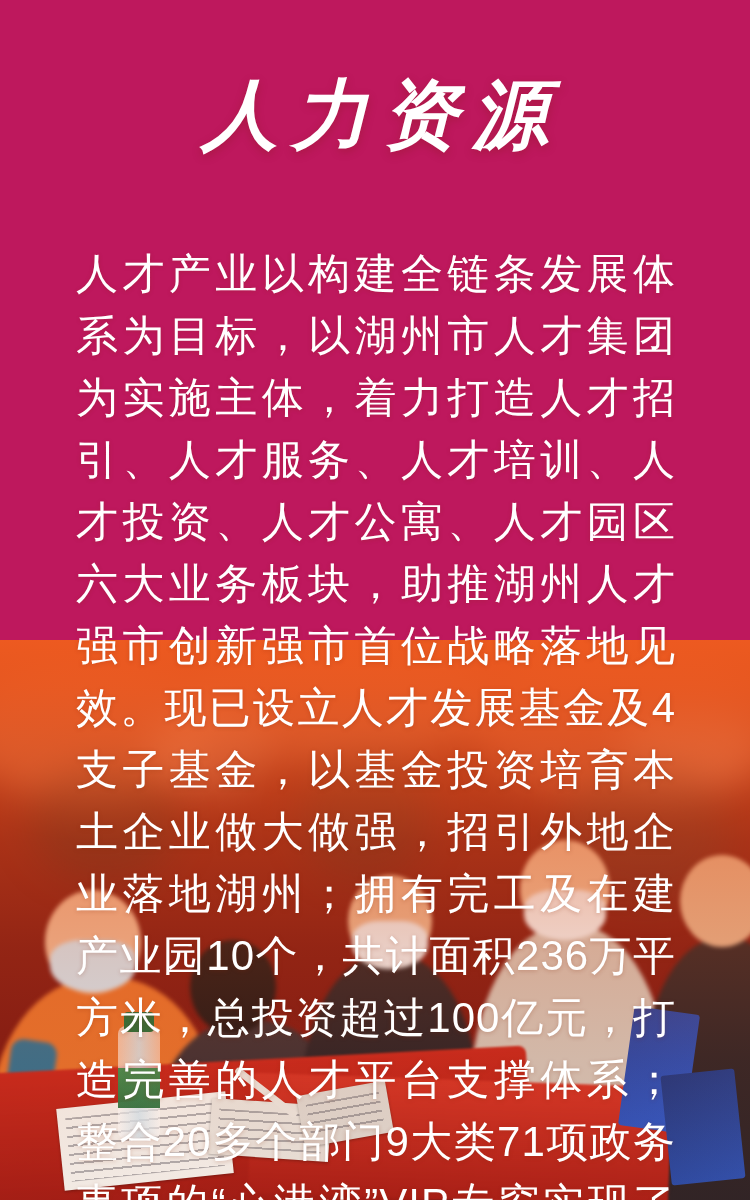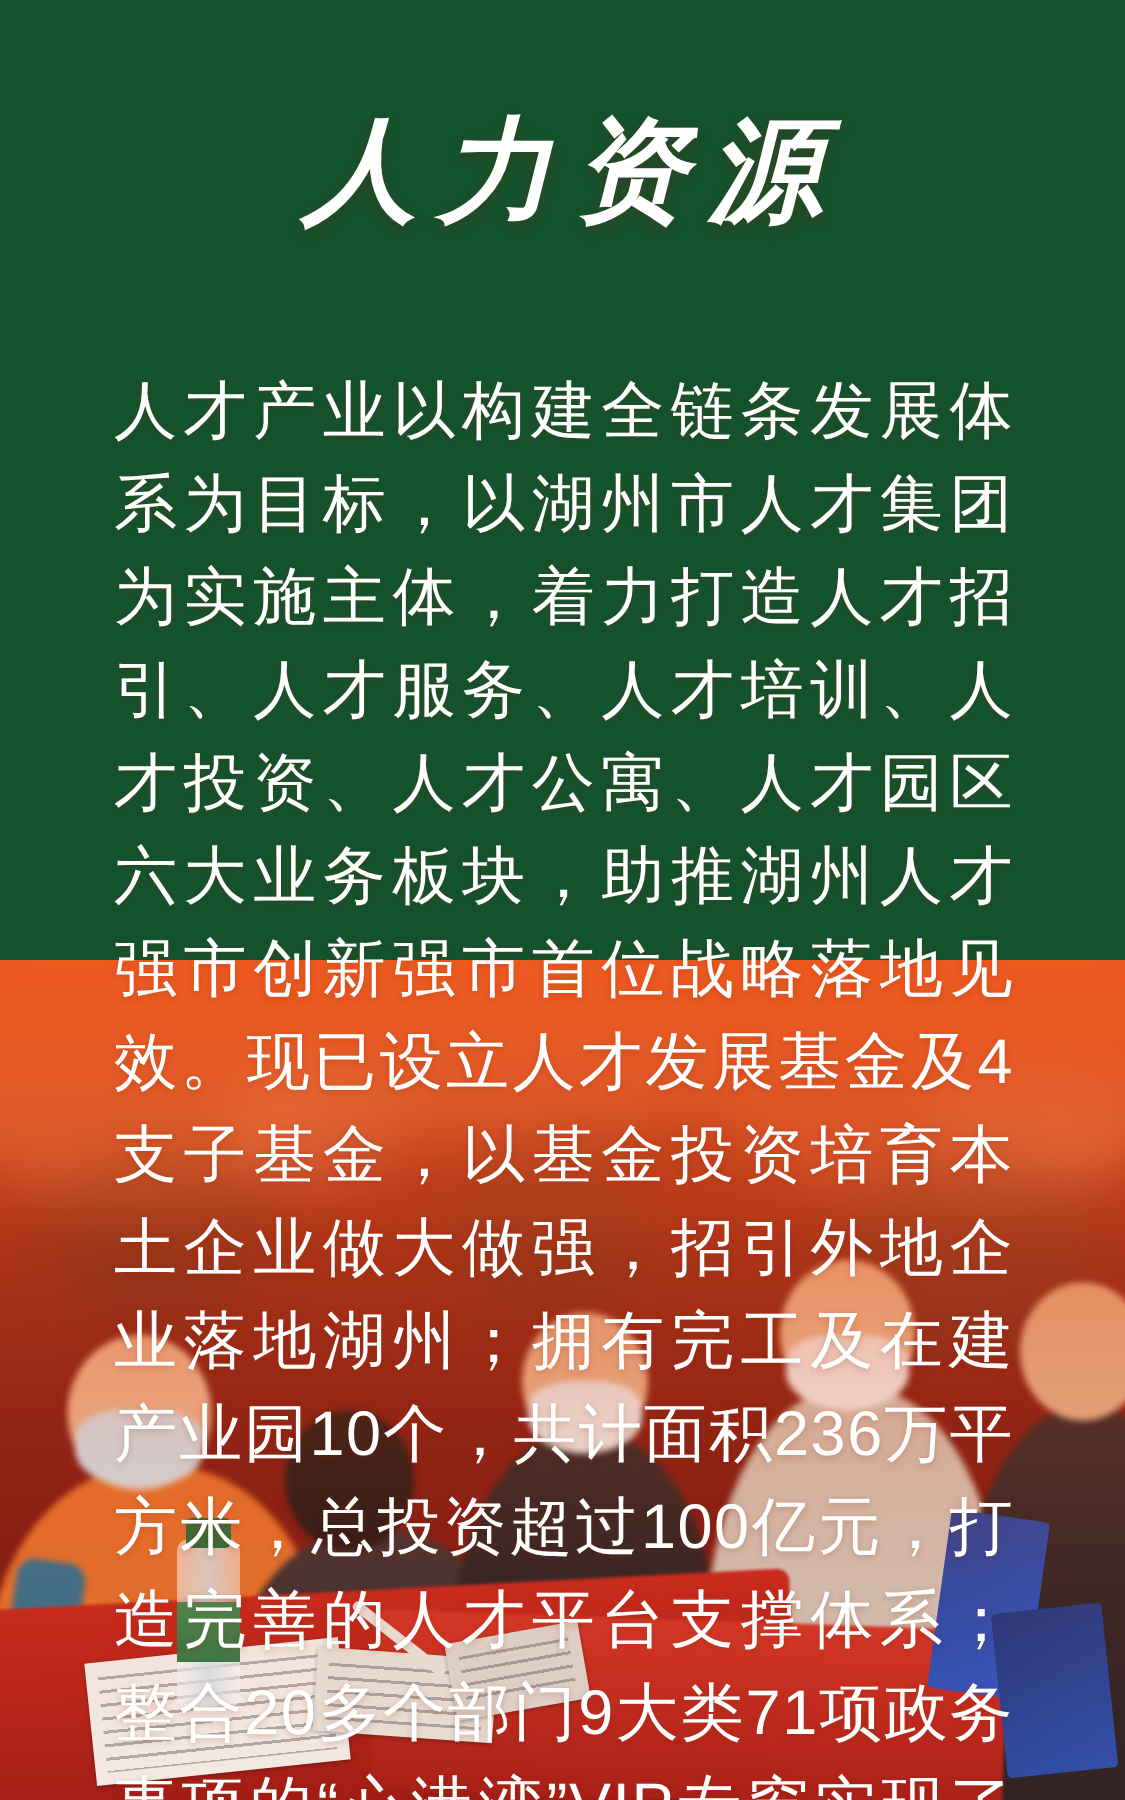--- a/index.html
+++ b/index.html
@@ -214,21 +214,21 @@
     text-align: justify;
     text-justify: inter-ideograph;
     font-family: "Liberation Sans", "DejaVu Sans", sans-serif;
     text-shadow: 0 1px 4px rgba(130,40,10,.25);
     white-space: pre-wrap;
   }
 </style>
 </head>
 <body>
 
-<div id="poster" style="background: #14532d;">
+<div id="poster" style="background: #be185d;">
 
   <div class="photo-layer">
     <div class="photo-base"></div>
 
     <div class="blob b1"></div>
     <div class="blob b2"></div>
     <div class="blob b3"></div>
     <div class="blob b7"></div>
     <div class="blob b8"></div>
     <div class="blob b4"></div>

